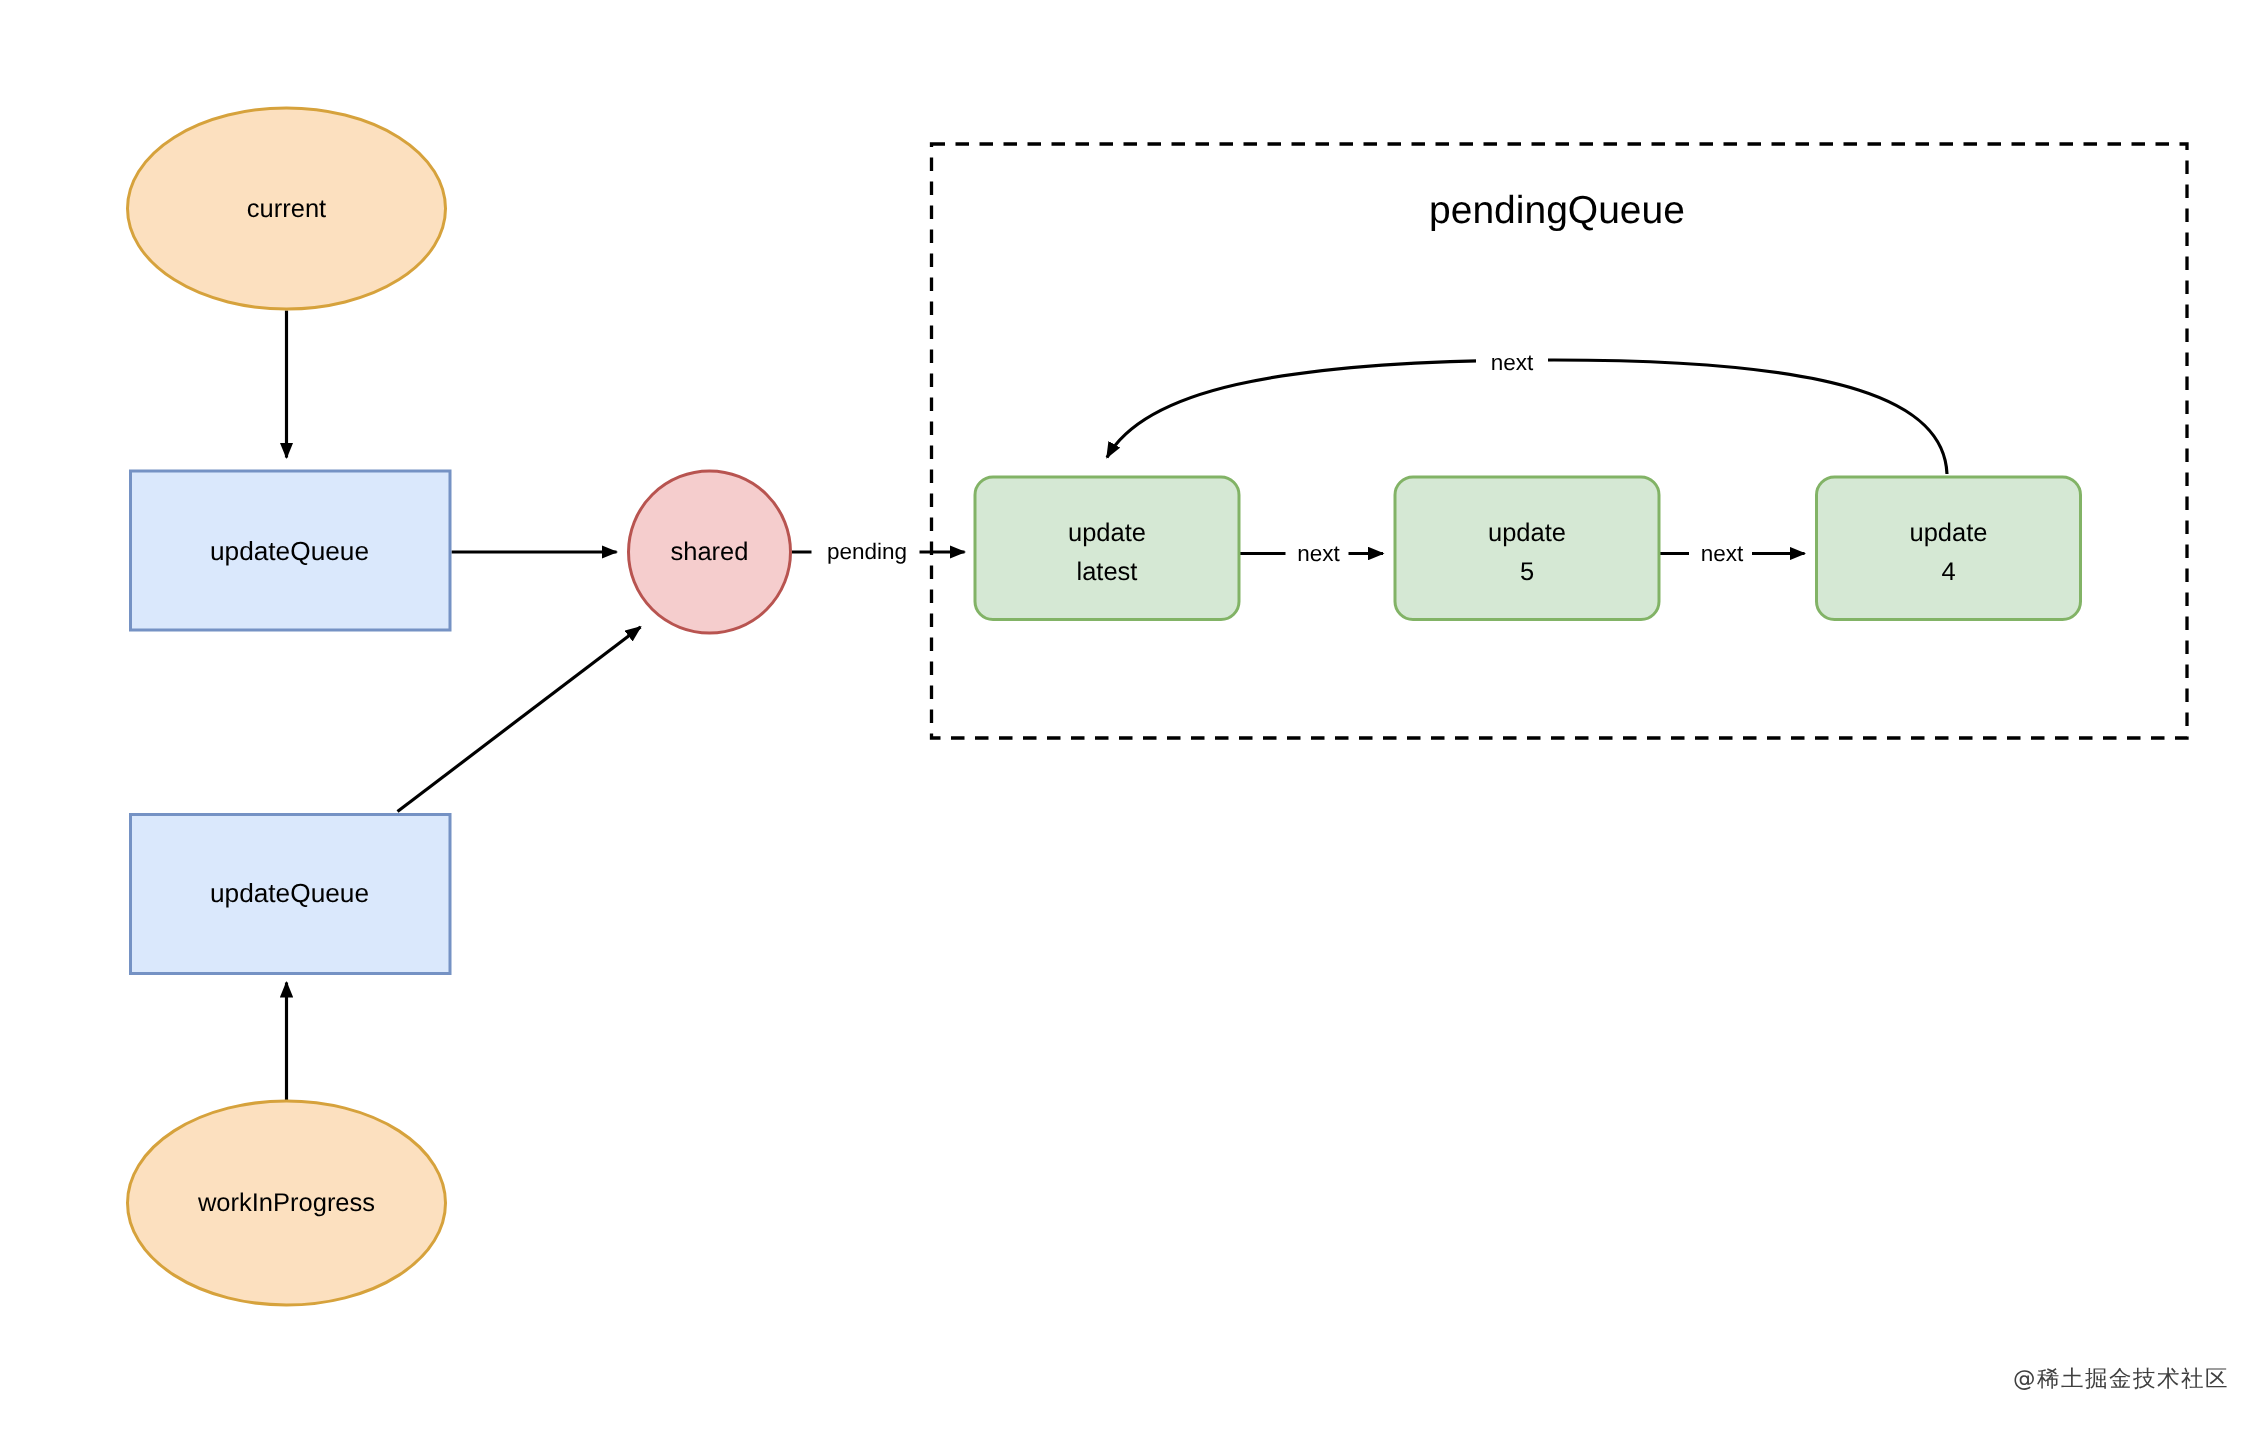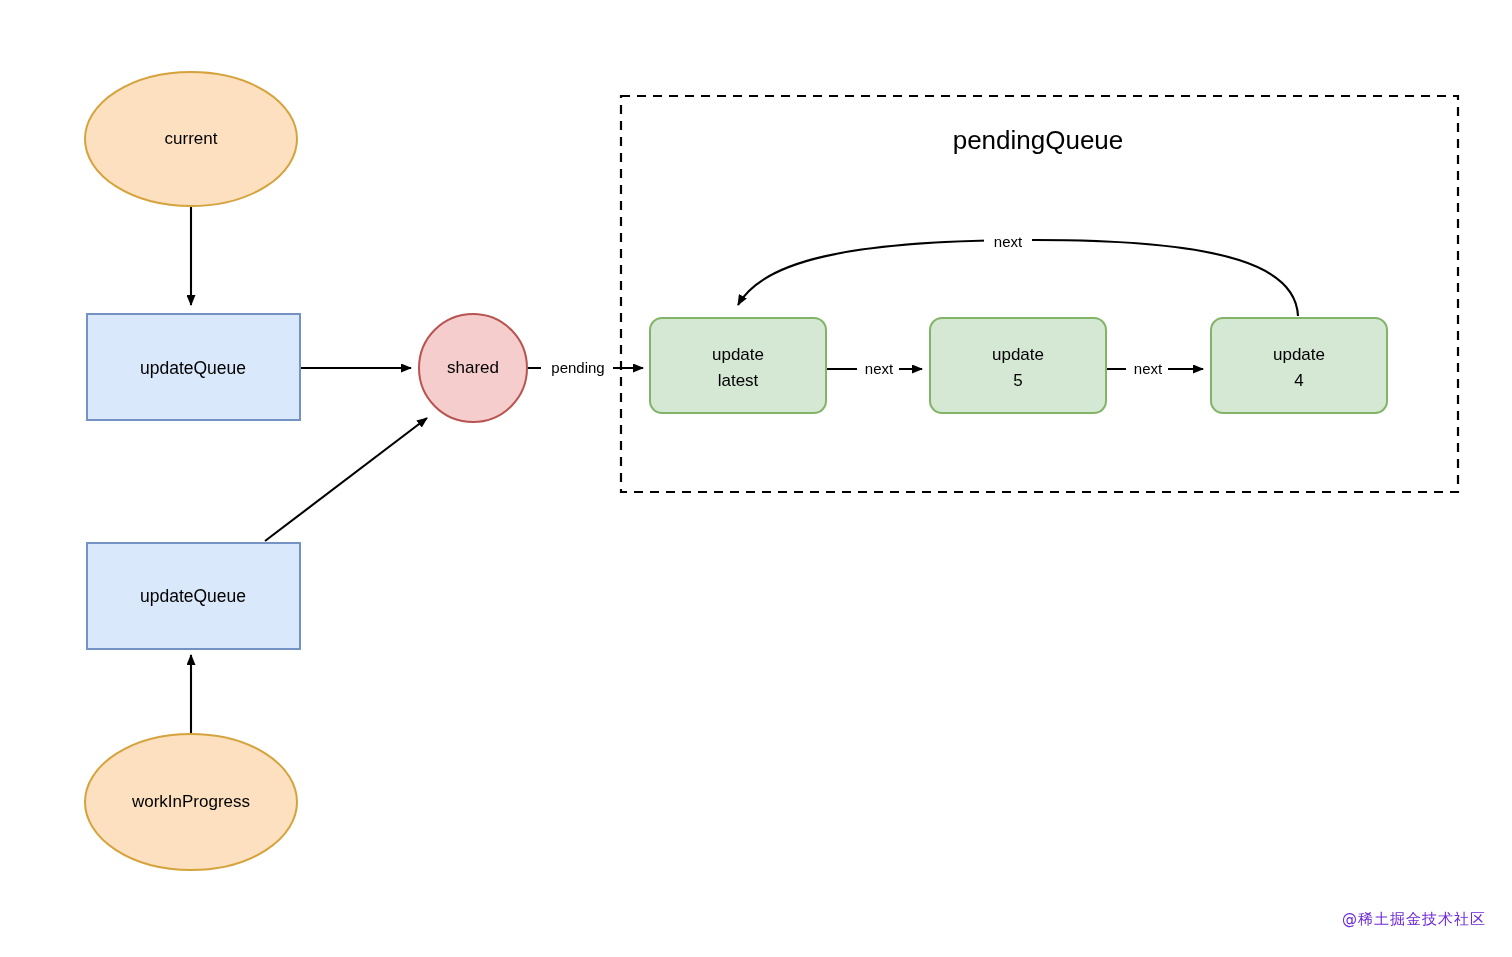--- a/index.html
+++ b/index.html
@@ -44,21 +44,21 @@
     fill: #000000;
     text-anchor: middle;
     dominant-baseline: middle;
   }
   .watermark {
     position: absolute;
     right: 26px;
     bottom: 28px;
     font-family: "DejaVu Sans", sans-serif;
     font-size: 15px;
-    color: #6d28d9;
+    color: #404040;
     letter-spacing: 1px;
     user-select: none;
   }
   .edge-line {
     stroke: #000000;
     stroke-width: 2.1;
     fill: none;
   }
   .edge-curve {
     stroke: #000000;

